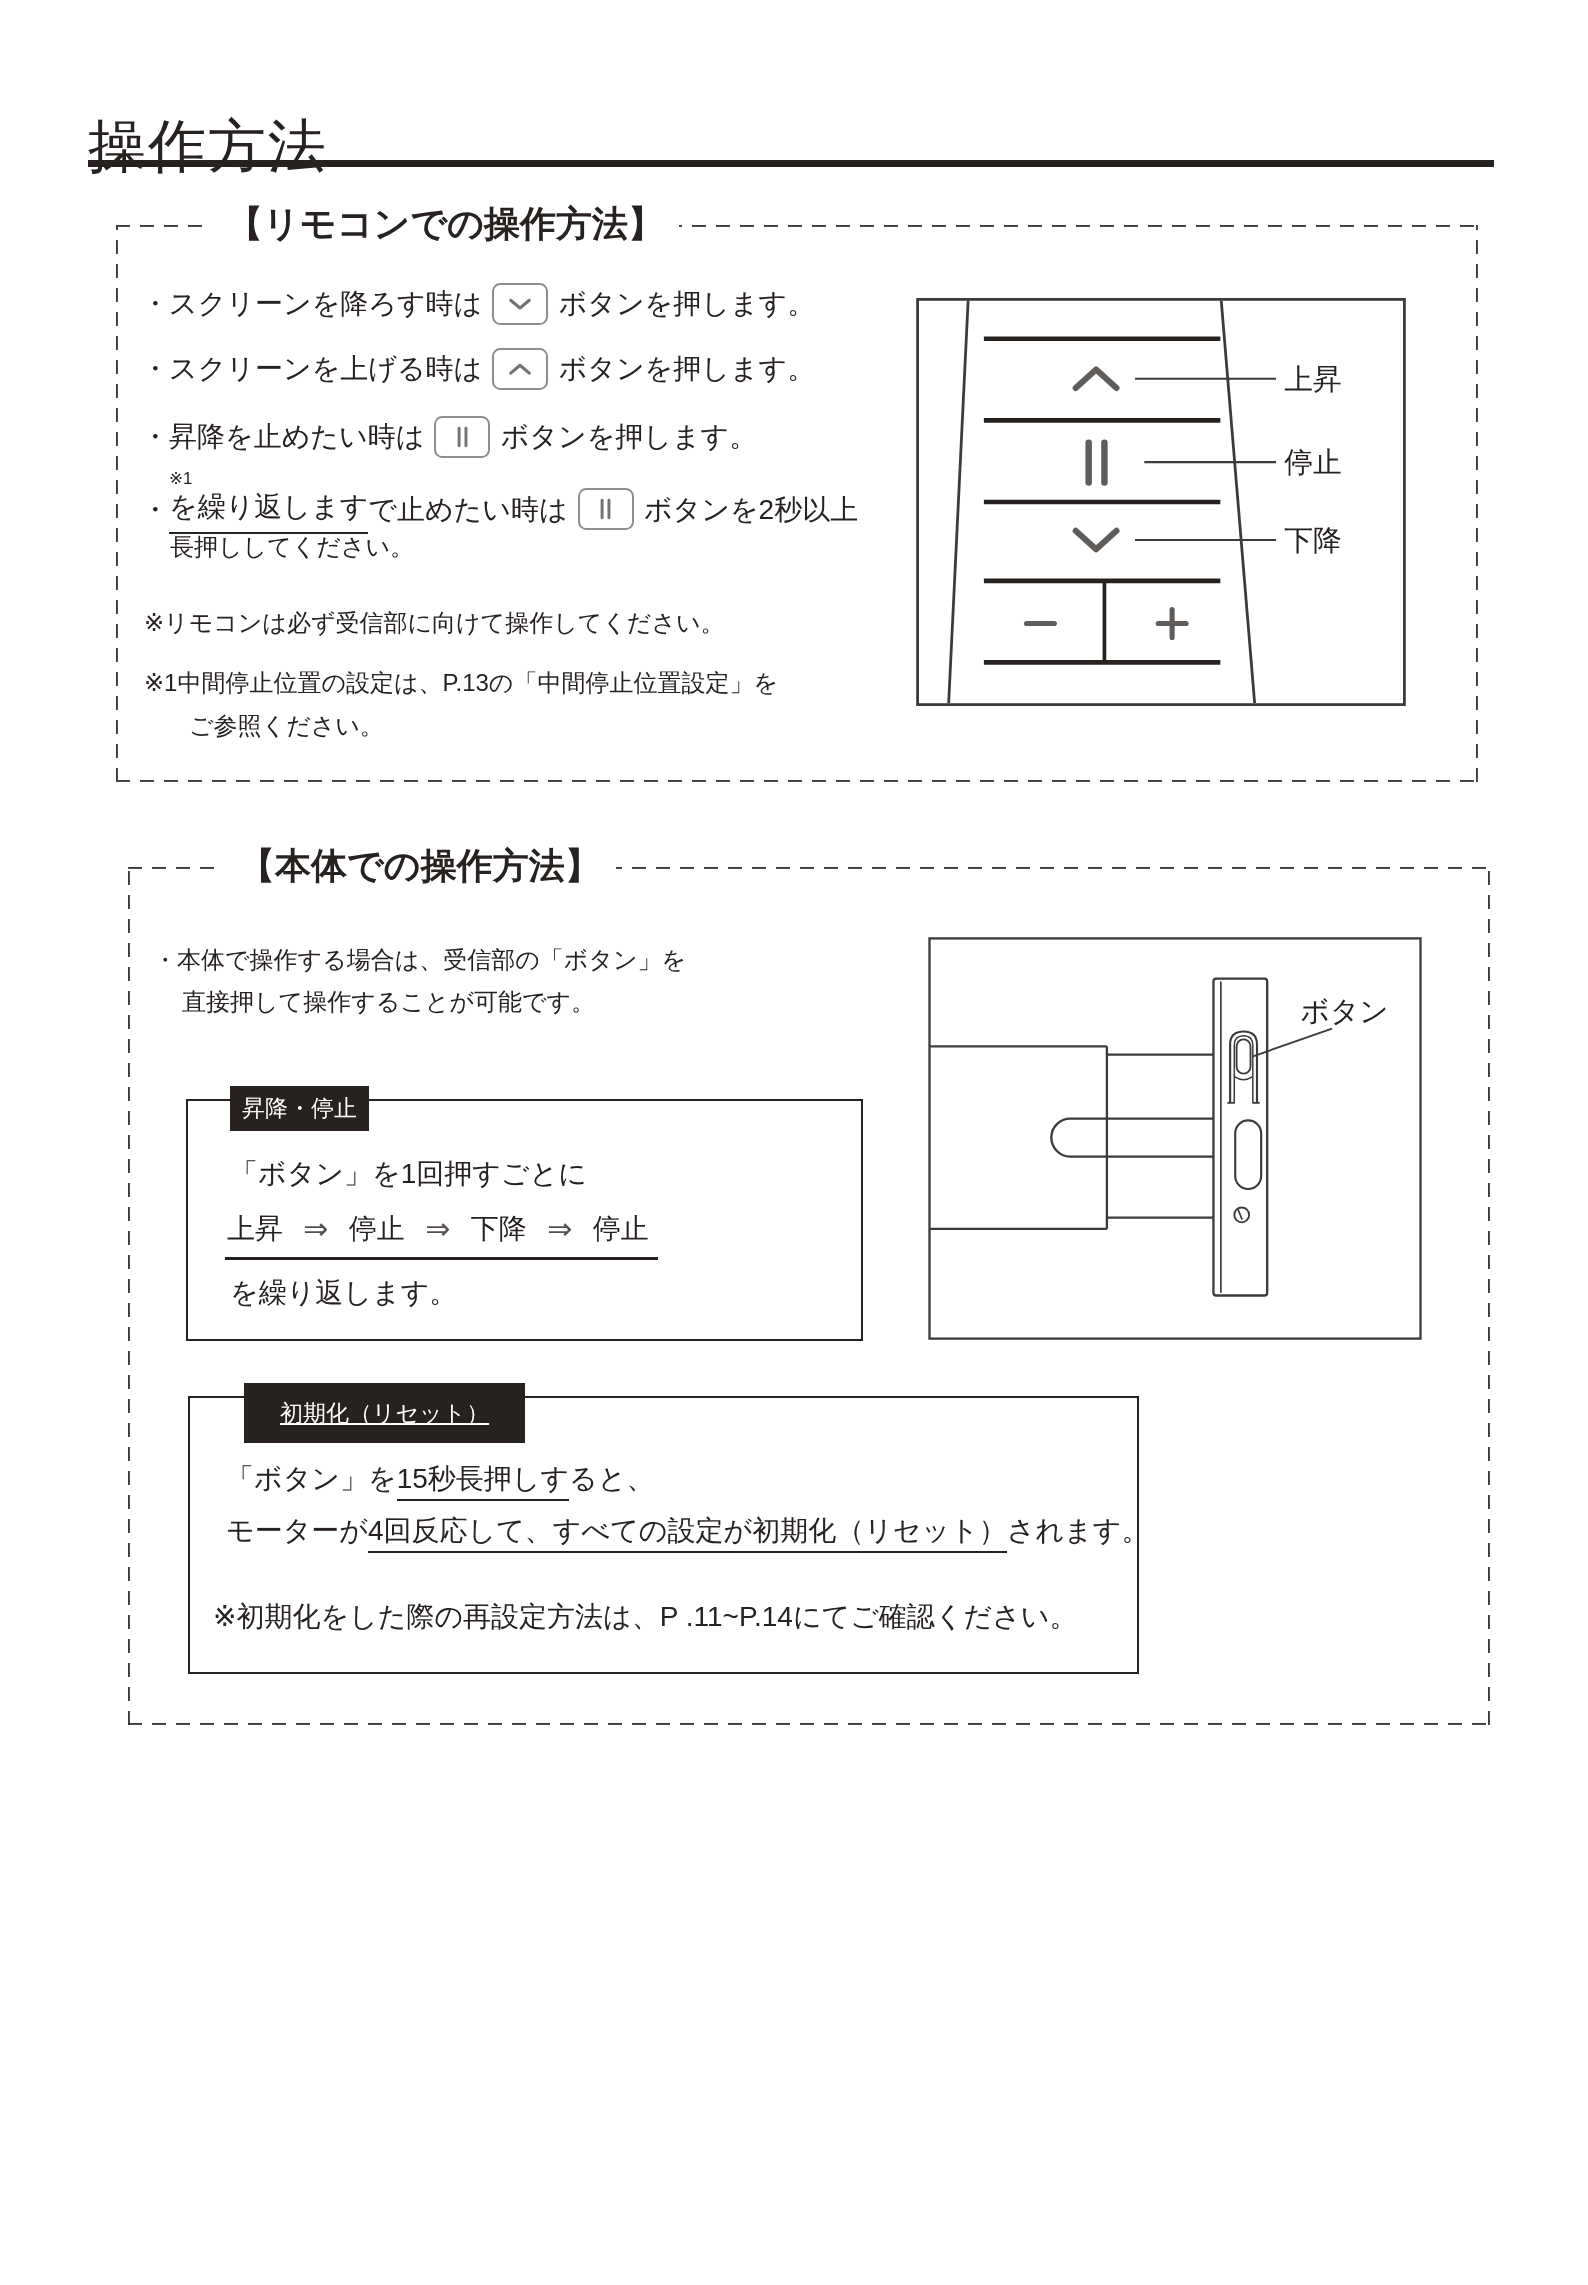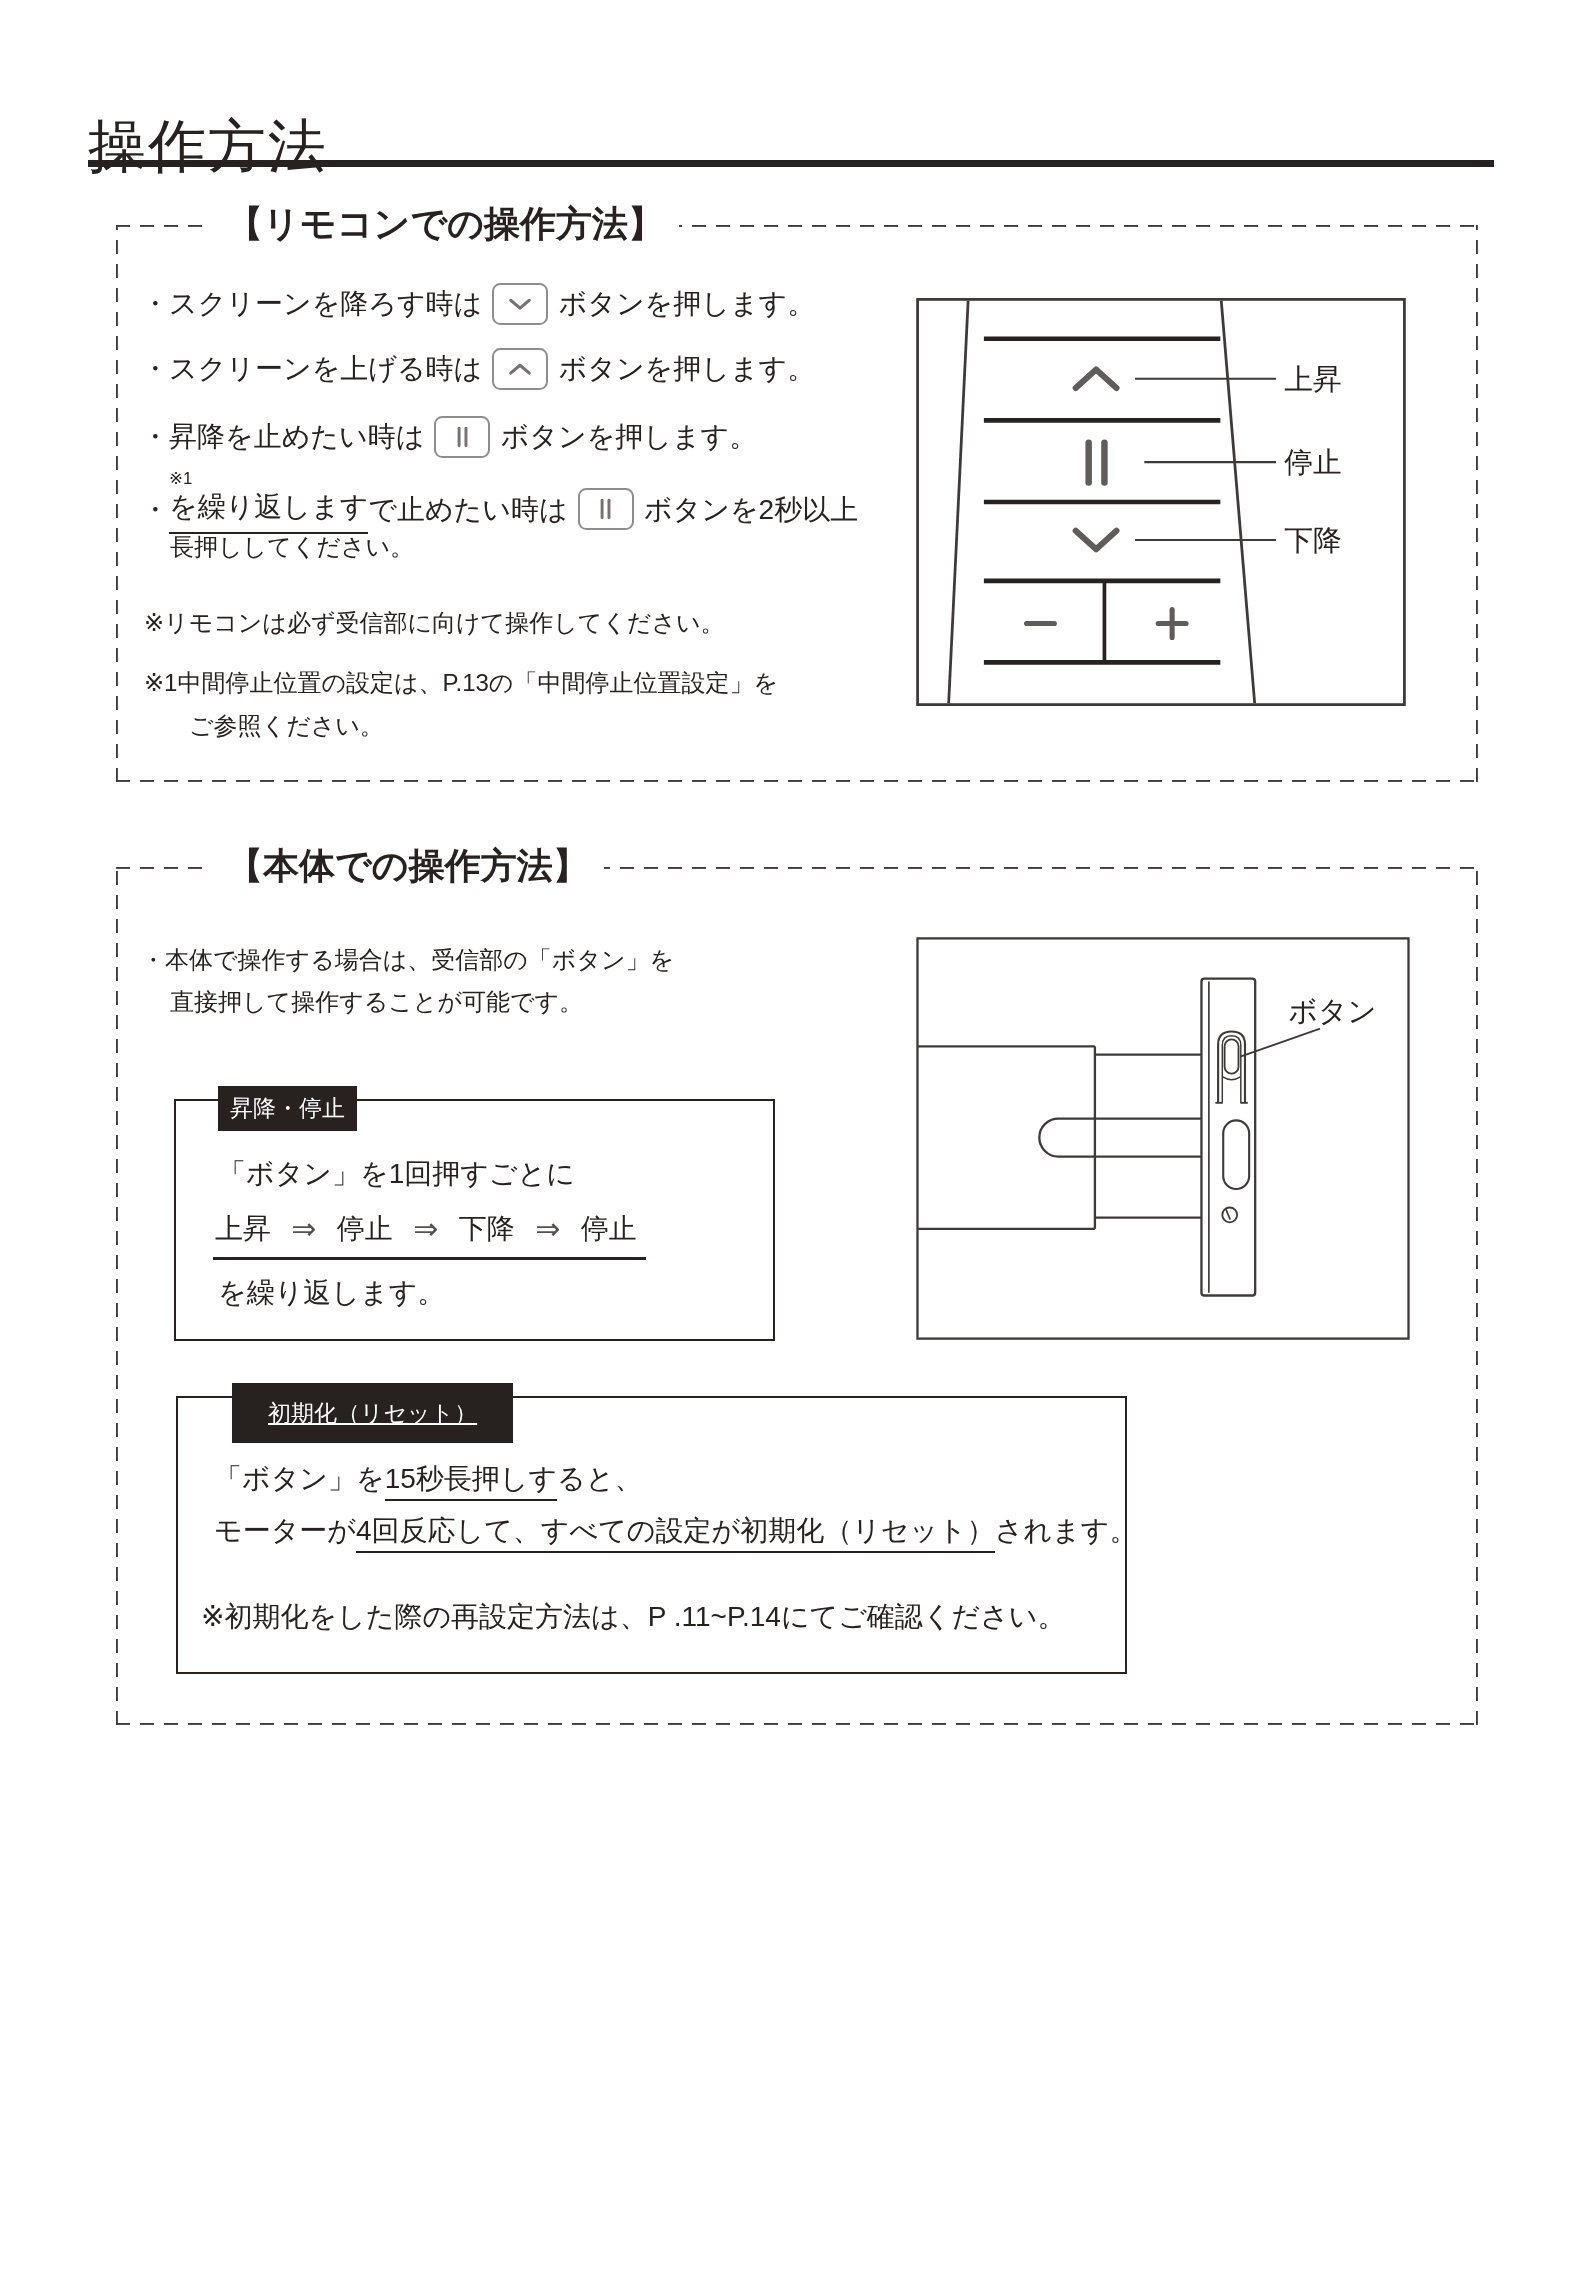--- a/index.html
+++ b/index.html
@@ -20,21 +20,21 @@
     background-image:
       repeating-linear-gradient(90deg,#3e3a39 0 14px,transparent 14px 24px),
       repeating-linear-gradient(90deg,#3e3a39 0 14px,transparent 14px 24px),
       repeating-linear-gradient(0deg,#3e3a39 0 14px,transparent 14px 24px),
       repeating-linear-gradient(0deg,#3e3a39 0 14px,transparent 14px 24px);
     background-size:100% 1.9px,100% 1.9px,1.9px 100%,1.9px 100%;
     background-position:0 0,0 100%,0 0,100% 0;
     background-repeat:no-repeat;
   }
   #sec-remote{left:116px;top:225px;width:1362px;height:557px;}
-  #sec-unit{left:116px;top:867px;width:1362px;height:858px;}
+  #sec-unit{left:128px;top:867px;width:1362px;height:858px;}
   .sec-heading{
     position:absolute;top:-24px;left:96px;background:#fff;padding:0 15px;
     font-size:36px;font-weight:bold;line-height:45px;white-space:nowrap;
   }
 
   
   .bullet{position:absolute;display:flex;align-items:center;font-size:28px;line-height:43px;white-space:nowrap;}
   .plainline{position:absolute;font-size:24px;line-height:33px;white-space:nowrap;}
   .chip{
     display:inline-flex;flex:none;align-items:center;justify-content:center;
@@ -154,21 +154,21 @@
       <text x="397" y="272" font-size="31" fill="#272220">下降</text>
     </svg>
   </section>
 
   <section id="sec-unit" class="dashed-box">
     <div class="sec-heading">【本体での操作方法】</div>
 
     <div class="plainline" style="left:25px;top:76px;">・本体で操作する場合は、受信部の「ボタン」を</div>
     <div class="plainline" style="left:54px;top:118px;">直接押して操作することが可能です。</div>
 
-    <div class="solid-box" style="left:58px;top:232px;width:601px;height:242px;">
+    <div class="solid-box" style="left:58px;top:232px;width:677px;height:242px;">
       <div class="box-tab" style="left:42px;height:45px;padding:0 12px;">昇降・停止</div>
       <div class="boxline" style="left:42px;top:56px;">「ボタン」を1回押すごとに</div>
       <div class="seq" style="left:37px;top:109px;">
         <span>上昇</span>
         <span class="arrow">⇒</span>
         <span>停止</span>
         <span class="arrow">⇒</span>
         <span>下降</span>
         <span class="arrow">⇒</span>
         <span>停止</span>

